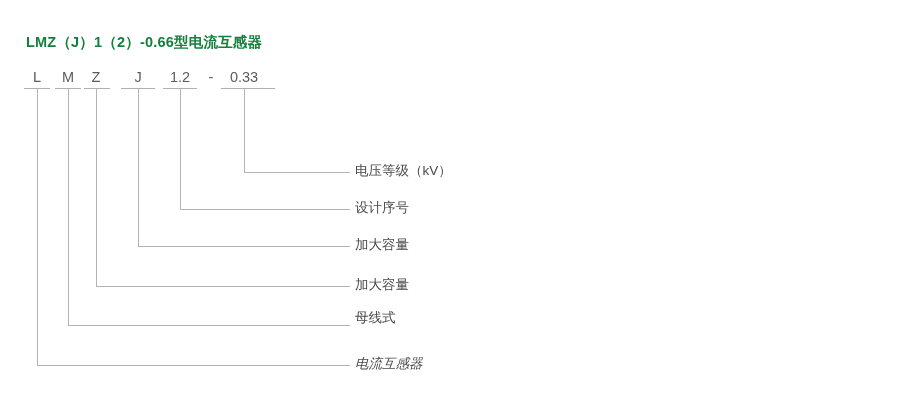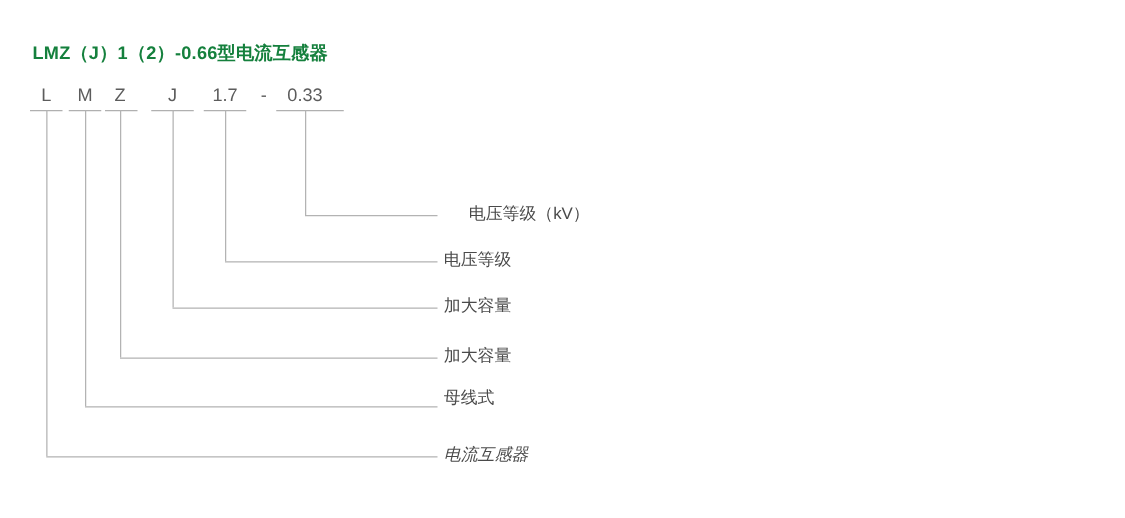--- a/index.html
+++ b/index.html
@@ -86,21 +86,21 @@
 
   <div id="code-row">
       <div class="code-char" style="left: 12px; width: 50px;">L</div>
       <div class="code-underline" style="left: 24px; width: 26px; background: rgb(176, 176, 176);"></div>
       <div class="code-char" style="left: 43px; width: 50px;">M</div>
       <div class="code-underline" style="left: 55px; width: 26px; background: rgb(176, 176, 176);"></div>
       <div class="code-char" style="left: 71px; width: 50px;">Z</div>
       <div class="code-underline" style="left: 84px; width: 26px; background: rgb(176, 176, 176);"></div>
       <div class="code-char" style="left: 113px; width: 50px;">J</div>
       <div class="code-underline" style="left: 121px; width: 34px; background: rgb(176, 176, 176);"></div>
-      <div class="code-char" style="left: 155px; width: 50px;">1.7</div>
+      <div class="code-char" style="left: 155px; width: 50px;">1.2</div>
       <div class="code-underline" style="left: 163px; width: 34px; background: rgb(176, 176, 176);"></div>
       <div class="code-char" style="left: 186px; width: 50px;">-</div>
       <div class="code-char" style="left: 219px; width: 50px;">0.33</div>
       <div class="code-underline" style="left: 221px; width: 54px; background: rgb(176, 176, 176);"></div>
     </div>
 
   <div id="leader-layer">
       <div class="leader-v" style="left: 244px; top: 88px; height: 84px; background: rgb(179, 179, 179);"></div>
       <div class="leader-h" style="left: 244px; top: 172px; width: 106px; background: rgb(179, 179, 179);"></div>
       <div class="leader-v" style="left: 180px; top: 88px; height: 121px; background: rgb(179, 179, 179);"></div>
@@ -109,21 +109,21 @@
       <div class="leader-h" style="left: 138px; top: 246px; width: 212px; background: rgb(179, 179, 179);"></div>
       <div class="leader-v" style="left: 96px; top: 88px; height: 198px; background: rgb(179, 179, 179);"></div>
       <div class="leader-h" style="left: 96px; top: 286px; width: 254px; background: rgb(179, 179, 179);"></div>
       <div class="leader-v" style="left: 68px; top: 88px; height: 237px; background: rgb(179, 179, 179);"></div>
       <div class="leader-h" style="left: 68px; top: 325px; width: 282px; background: rgb(179, 179, 179);"></div>
       <div class="leader-v" style="left: 37px; top: 88px; height: 277px; background: rgb(179, 179, 179);"></div>
       <div class="leader-h" style="left: 37px; top: 365px; width: 313px; background: rgb(179, 179, 179);"></div>
     </div>
 
   <div id="label-layer">
-      <div class="desc-label" style="left: 355px; top: 163px; margin-left: 20px;">电压等级（kV）</div>
-      <div class="desc-label" style="left: 355px; top: 200px;">电压等级</div>
+      <div class="desc-label" style="left: 355px; top: 163px;">电压等级（kV）</div>
+      <div class="desc-label" style="left: 355px; top: 200px;">设计序号</div>
       <div class="desc-label" style="left: 355px; top: 237px;">加大容量</div>
       <div class="desc-label" style="left: 355px; top: 277px;">加大容量</div>
       <div class="desc-label" style="left: 355px; top: 310px;">母线式</div>
       <div class="desc-label" style="left: 355px; top: 356px; font-style: italic;">电流互感器</div>
     </div>
 
 </div>
 
 </body></html>

